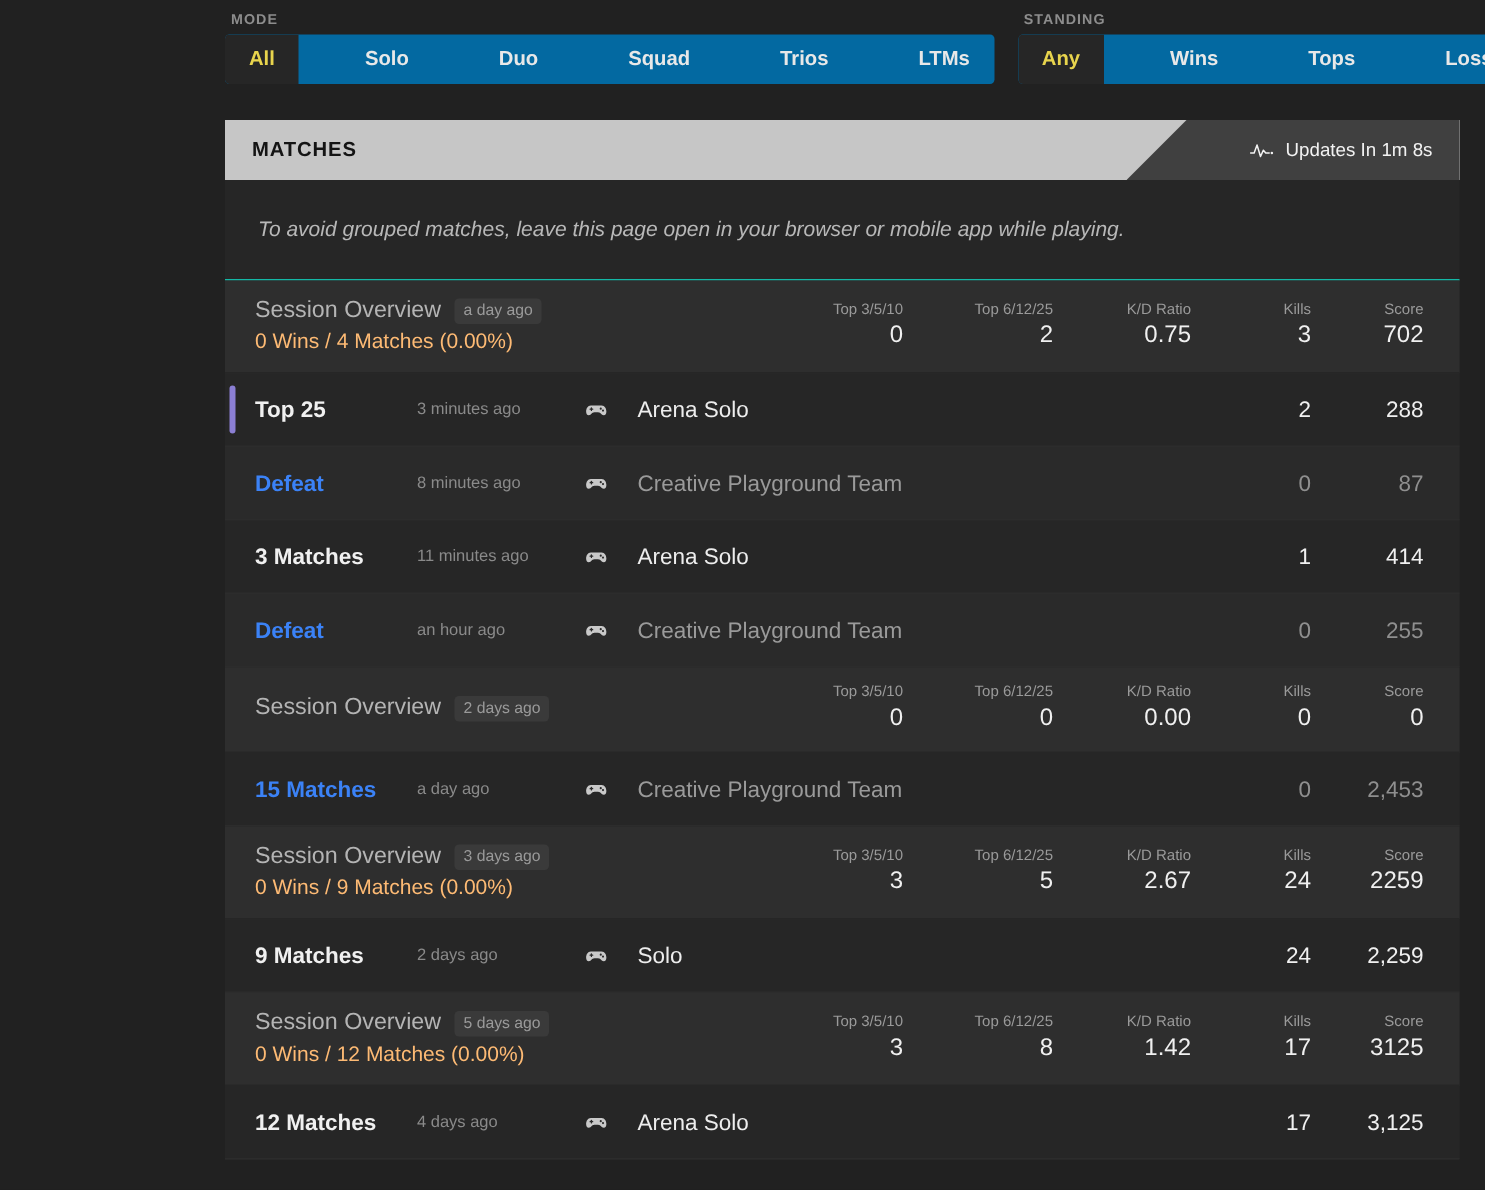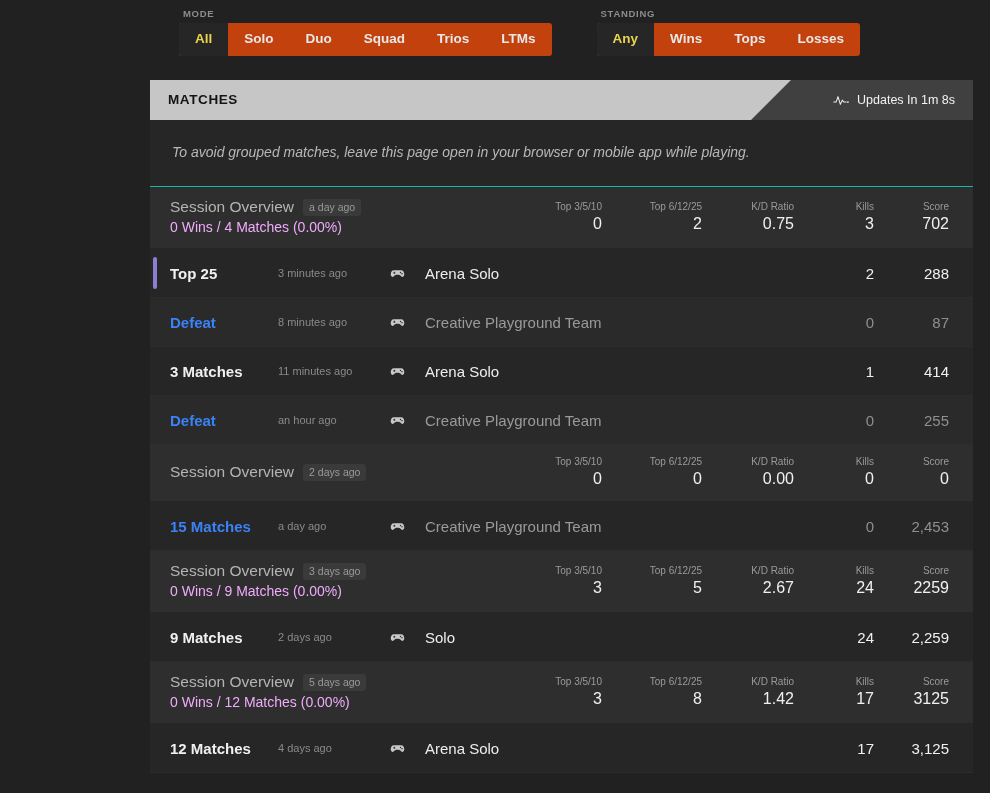--- a/index.html
+++ b/index.html
@@ -9,26 +9,26 @@
     font-family: "Liberation Sans", sans-serif;
     overflow: hidden;
   }
   .page { position: relative; width: 990px; height: 793px; background: #212121; }
 
   
   .filter-bar {
     position: absolute; left: 150px; top: 0px;
     display: flex; gap: 16px; align-items: flex-end;
   }
-  .filter-group { display: flex; flex-direction: column; margin-left: 29px; }
+  .filter-group { display: flex; flex-direction: column; }
   .filter-label {
     font-size: 9.5px; font-weight: bold; letter-spacing: .7px;
     color: #8d8d8d; margin: 8px 0 4px 4px; text-transform: uppercase;
   }
-  .tabs { display: flex; background: #c2410c; border-radius: 3px; overflow: hidden; }
+  .tabs { display: flex; background: #0369a1; border-radius: 3px; overflow: hidden; gap: 28px; }
   .tab {
     padding: 9px 16px 10px; font-size: 13.5px; font-weight: bold;
     color: #e8e8e8; cursor: pointer; white-space: nowrap; line-height: 1;
   }
   .tab.active { background: #262626; color: #e8d44d; }
 
   
   .panel {
     position: absolute; left: 150px; top: 80px; width: 823px;
     background: #262626;
@@ -63,21 +63,21 @@
     background: #2e2e2e; padding: 11px 24px 13px 20px;
     border-bottom: 1px solid #262626;
   }
   .session-left { display: flex; flex-direction: column; gap: 3px; }
   .session-title-line { display: flex; align-items: center; gap: 9px; }
   .session-title { font-size: 15.5px; color: #b4b4b4; }
   .time-badge {
     font-size: 10.5px; color: #9a9a9a; background: #3a3a3a;
     padding: 2px 6px 3px; border-radius: 3px; white-space: nowrap;
   }
-  .session-sub { font-size: 14px; color: #f0abfc; }
+  .session-sub { font-size: 14px; color: #fdba74; }
   .session-stats { display: flex; }
   .stat { display: flex; flex-direction: column; align-items: flex-end; }
   .stat-label { font-size: 10px; color: #9a9a9a; margin-bottom: 3px; white-space: nowrap; }
   .stat-value { font-size: 16px; color: #f0f0f0; }
   .st-w1 { width: 92px; }
   .st-w2 { width: 100px; }
   .st-w3 { width: 92px; }
   .st-w4 { width: 80px; }
   .st-w5 { width: 75px; }
 

